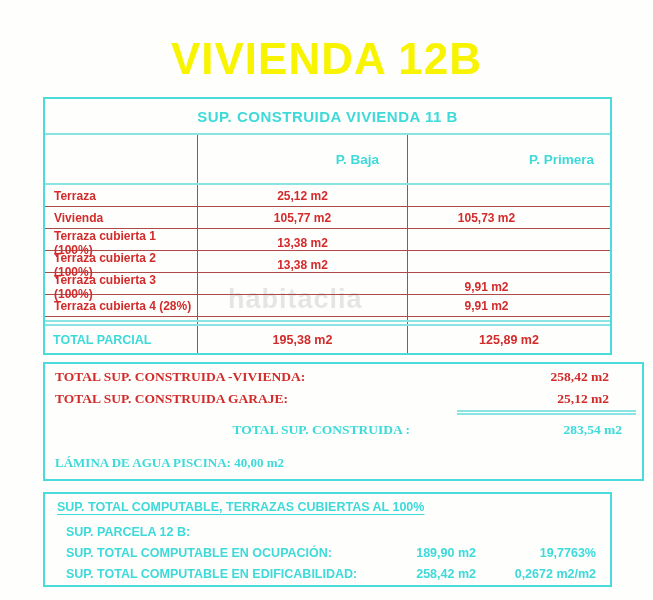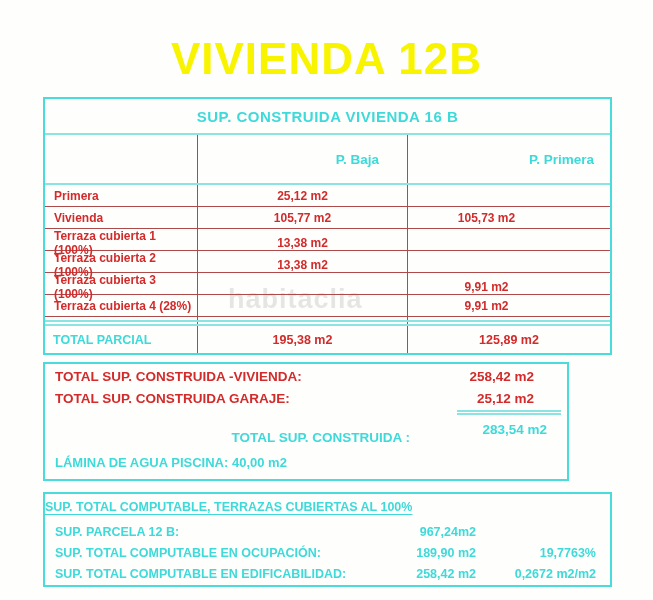--- a/index.html
+++ b/index.html
@@ -48,70 +48,70 @@
   .dbl-row{
     height:6px;box-sizing:border-box;
     border-top:2px solid var(--cyan-line);border-bottom:2px solid var(--cyan-line);
   }
   .total-row{flex:1;font-size:12.5px;}
   .total-row .lab{display:flex;align-items:center;padding-left:8px;color:var(--cyan-text);box-sizing:border-box;}
   .total-row .c2{display:flex;align-items:center;justify-content:center;color:var(--red-text);}
   .total-row .c3{display:flex;align-items:center;justify-content:center;color:var(--red-text);box-sizing:border-box;}
   
   .sumbox{
-    position:absolute;left:43px;top:362px;width:526px;height:119px;
-    border:2px solid var(--cyan-border);box-sizing:border-box;z-index:1;font-size:13.5px;
+    position:absolute;left:43px;top:362px;width:601px;height:119px;
+    border:2px solid var(--cyan-border);box-sizing:border-box;z-index:1;font-size:13.5px;font-family:Liberation Serif, serif;
   }
   .sumbox .abs{position:absolute;}
   .sum-l1{top:5px;left:10px;color:var(--red-text);}
   .sum-l1v{top:5px;right:33px;color:var(--red-text);}
   .sum-l2{top:27px;left:10px;color:var(--red-text);}
   .sum-l2v{top:27px;right:33px;color:var(--red-text);}
   .sum-dbl{
     top:46px;left:412px;right:6px;height:5px;box-sizing:border-box;
     border-top:2px solid var(--cyan-line);border-bottom:2px solid var(--cyan-line);
   }
-  .sum-totlab{top:58px;left:10px;width:355px;text-align:right;color:var(--cyan-text);margin-top:8px;}
+  .sum-totlab{top:58px;left:10px;width:355px;text-align:right;color:var(--cyan-text);}
   .sum-totval{top:58px;right:20px;color:var(--cyan-text);}
   .sum-pool{top:91px;left:10px;color:var(--cyan-text);font-size:13px;}
   
   .compbox{
     position:absolute;left:43px;top:492px;width:569px;height:95px;
     border:2px solid var(--cyan-border);box-sizing:border-box;z-index:1;
     color:var(--cyan-text);font-size:12.5px;padding-top:6px;
   }
   .comp-heading{
-    padding-left:0;margin-bottom:7px;
+    padding-left:12px;margin-bottom:7px;
     text-decoration:underline;text-underline-offset:3px;
   }
   .comp-row{display:flex;align-items:center;height:21px;padding-right:14px;}
-  .comp-row .clab{flex:1;padding-left:10px;}
+  .comp-row .clab{flex:1;padding-left:21px;}
   .comp-row .cv1{width:115px;text-align:right;}
   .comp-row .cv2{width:120px;text-align:right;}
 </style>
 </head>
 <body>
 
 <div id="canvas">
 
   <div class="page-title">VIVIENDA 12B</div>
 
   <div class="watermark">habitaclia</div>
 
   <div class="tbl">
-    <div class="tbl-caption">SUP. CONSTRUIDA VIVIENDA 16 B</div>
+    <div class="tbl-caption">SUP. CONSTRUIDA VIVIENDA 11 B</div>
 
     <div class="tbl-header grid3">
       <div class="cell c1"></div>
       <div class="cell c2">P. Baja</div>
       <div class="cell c3">P. Primera</div>
     </div>
 
     <div class="trow grid3">
-      <div class="lab">Primera</div>
+      <div class="lab">Terraza</div>
       <div class="c2">25,12 m2</div>
       <div class="c3"></div>
     </div>
     <div class="trow grid3">
       <div class="lab">Vivienda</div>
       <div class="c2">105,77 m2</div>
       <div class="c3">105,73 m2</div>
     </div>
     <div class="trow grid3">
       <div class="lab">Terraza cubierta 1 (100%)</div>
@@ -160,21 +160,20 @@
     <div class="abs sum-dbl"></div>
     <div class="abs sum-totlab">TOTAL SUP. CONSTRUIDA :</div>
     <div class="abs sum-totval">283,54 m2</div>
     <div class="abs sum-pool">LÁMINA DE AGUA PISCINA: 40,00 m2</div>
   </div>
 
   <div class="compbox">
     <div class="comp-heading">SUP. TOTAL COMPUTABLE, TERRAZAS CUBIERTAS AL 100%</div>
     <div class="comp-row">
       <div class="clab">SUP. PARCELA 12 B:</div>
-      <div class="cv1">967,24m2</div>
       <div class="cv2"></div>
     </div>
     <div class="comp-row">
       <div class="clab">SUP. TOTAL COMPUTABLE EN OCUPACIÓN:</div>
       <div class="cv1">189,90 m2</div>
       <div class="cv2">19,7763%</div>
     </div>
     <div class="comp-row">
       <div class="clab">SUP. TOTAL COMPUTABLE EN EDIFICABILIDAD:</div>
       <div class="cv1">258,42 m2</div>

